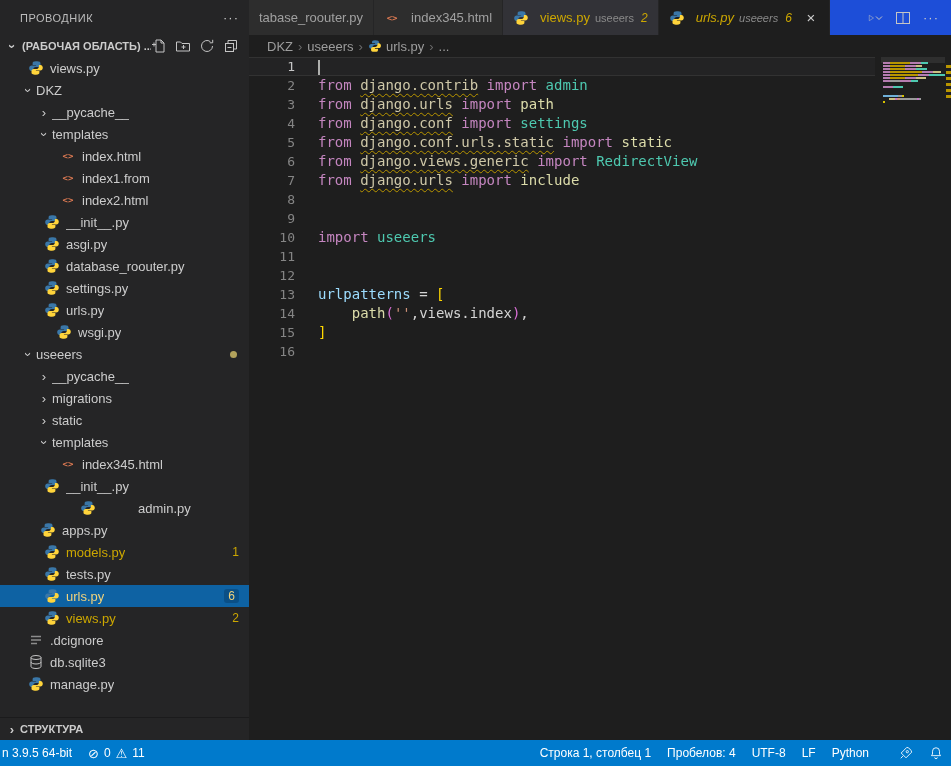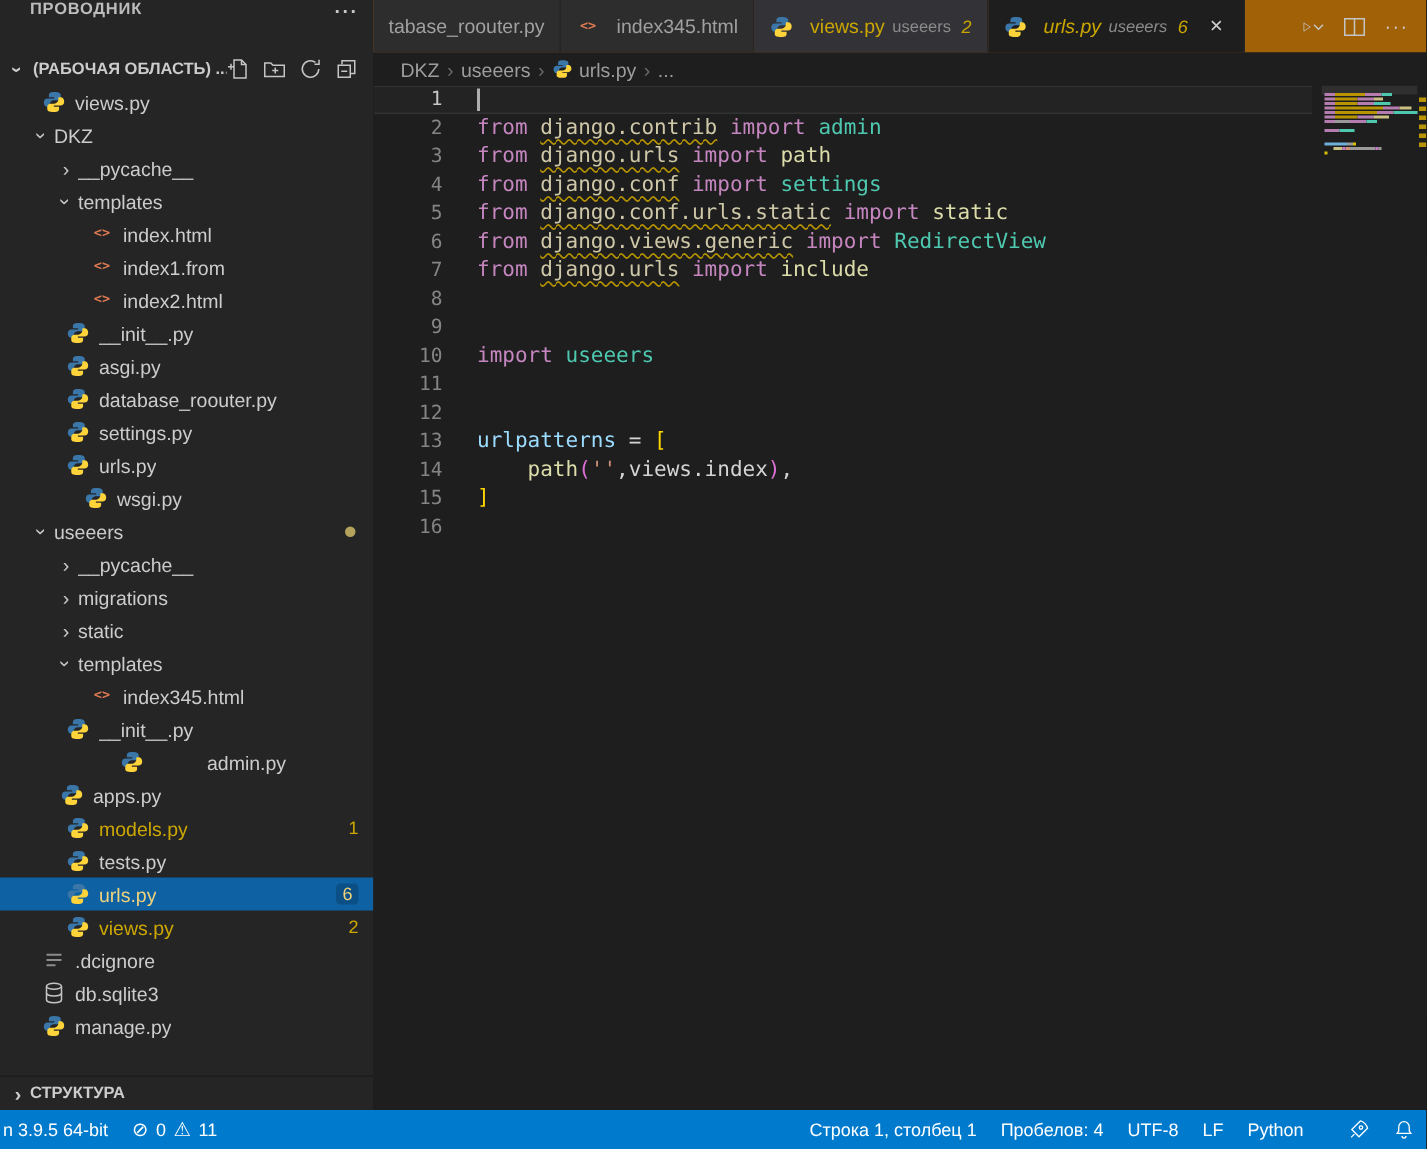--- a/index.html
+++ b/index.html
@@ -2,22 +2,22 @@
 <html><head>
 <meta charset="utf-8">
 <style>
   html,body{margin:0;padding:0;background:#1e1e1e;}
   *{box-sizing:border-box;}
   .app{position:relative;width:951px;height:766px;background:#1e1e1e;overflow:hidden;
        font-family:"Liberation Sans","DejaVu Sans",sans-serif;color:#cccccc;font-size:13px;}
 
   
   .sidebar{position:absolute;left:0;top:0;width:249px;bottom:26px;background:#252526;overflow:hidden;}
-  .sidebar-title{height:35px;display:flex;align-items:flex-start;padding:0 10px 0 20px;
-       font-size:11px;letter-spacing:.5px;color:#bcbcbc;font-weight:bold;}
+  .sidebar-title{height:35px;display:flex;align-items:center;padding:0 10px 0 20px;
+       font-size:11px;letter-spacing:.5px;color:#bcbcbc;}
   .more{margin-left:auto;color:#cccccc;font-size:13px;cursor:pointer;letter-spacing:1px;}
   .section-header{height:22px;display:flex;align-items:center;font-weight:700;font-size:11px;color:#cccccc;padding-left:4px;}
   .ws-label{margin-left:2px;white-space:nowrap;overflow:hidden;}
   .section-actions{margin-left:auto;display:flex;gap:8px;padding-right:10px;align-items:center;}
   .aicon{width:16px;height:16px;display:inline-flex;cursor:pointer;}
   .aicon svg{width:16px;height:16px;}
   .chev{width:16px;flex:none;text-align:center;color:#cccccc;font-size:13px;display:inline-block;transition:none;}
   .chev.open{transform:rotate(90deg);}
   .trow{height:22px;display:flex;align-items:center;white-space:nowrap;cursor:pointer;font-size:13px;color:#cccccc;}
   .trow.warn .tlabel{color:#cca700;}
@@ -30,21 +30,21 @@
   .fsp{width:8px;flex:none;}
   .fic{width:16px;height:16px;flex:none;margin-right:6px;}
   .htmlic{display:inline-flex;align-items:center;justify-content:center;color:#e07b53;
           font:700 9px "DejaVu Sans Mono",monospace;}
   .outline-header{position:absolute;left:0;right:0;bottom:0;height:22px;display:flex;align-items:center;
        font-weight:700;font-size:11px;color:#cccccc;padding-left:4px;background:#252526;
        box-shadow:0 -1px 0 #1b1b1c;}
 
   
   .main{position:absolute;left:249px;right:0;top:0;bottom:26px;background:#1e1e1e;}
-  .tabbar{height:35px;background:#a16207;display:flex;align-items:stretch;}
+  .tabbar{height:35px;background:#1d4ed8;display:flex;align-items:stretch;}
   #tabs{display:flex;}
   .tab{display:flex;align-items:center;padding:0 10px;background:#2d2d2d;color:#a0a0a0;
        border-right:1px solid #252526;cursor:pointer;font-size:13px;gap:5px;white-space:nowrap;}
   .tab.light{background:#323237;}
   .tab.active{background:#1e1e1e;color:#cccccc;}
   .warn-t{color:#cca700;}
   .ital{font-style:italic;}
   .dirn{font-size:11px;color:#8a8a8a;}
   .tabbadge{color:#cca700;font-size:12px;margin-left:2px;font-style:italic;}
   .tclose{margin-left:6px;color:#cccccc;font-size:15px;line-height:1;width:16px;text-align:center;border-radius:3px;}

